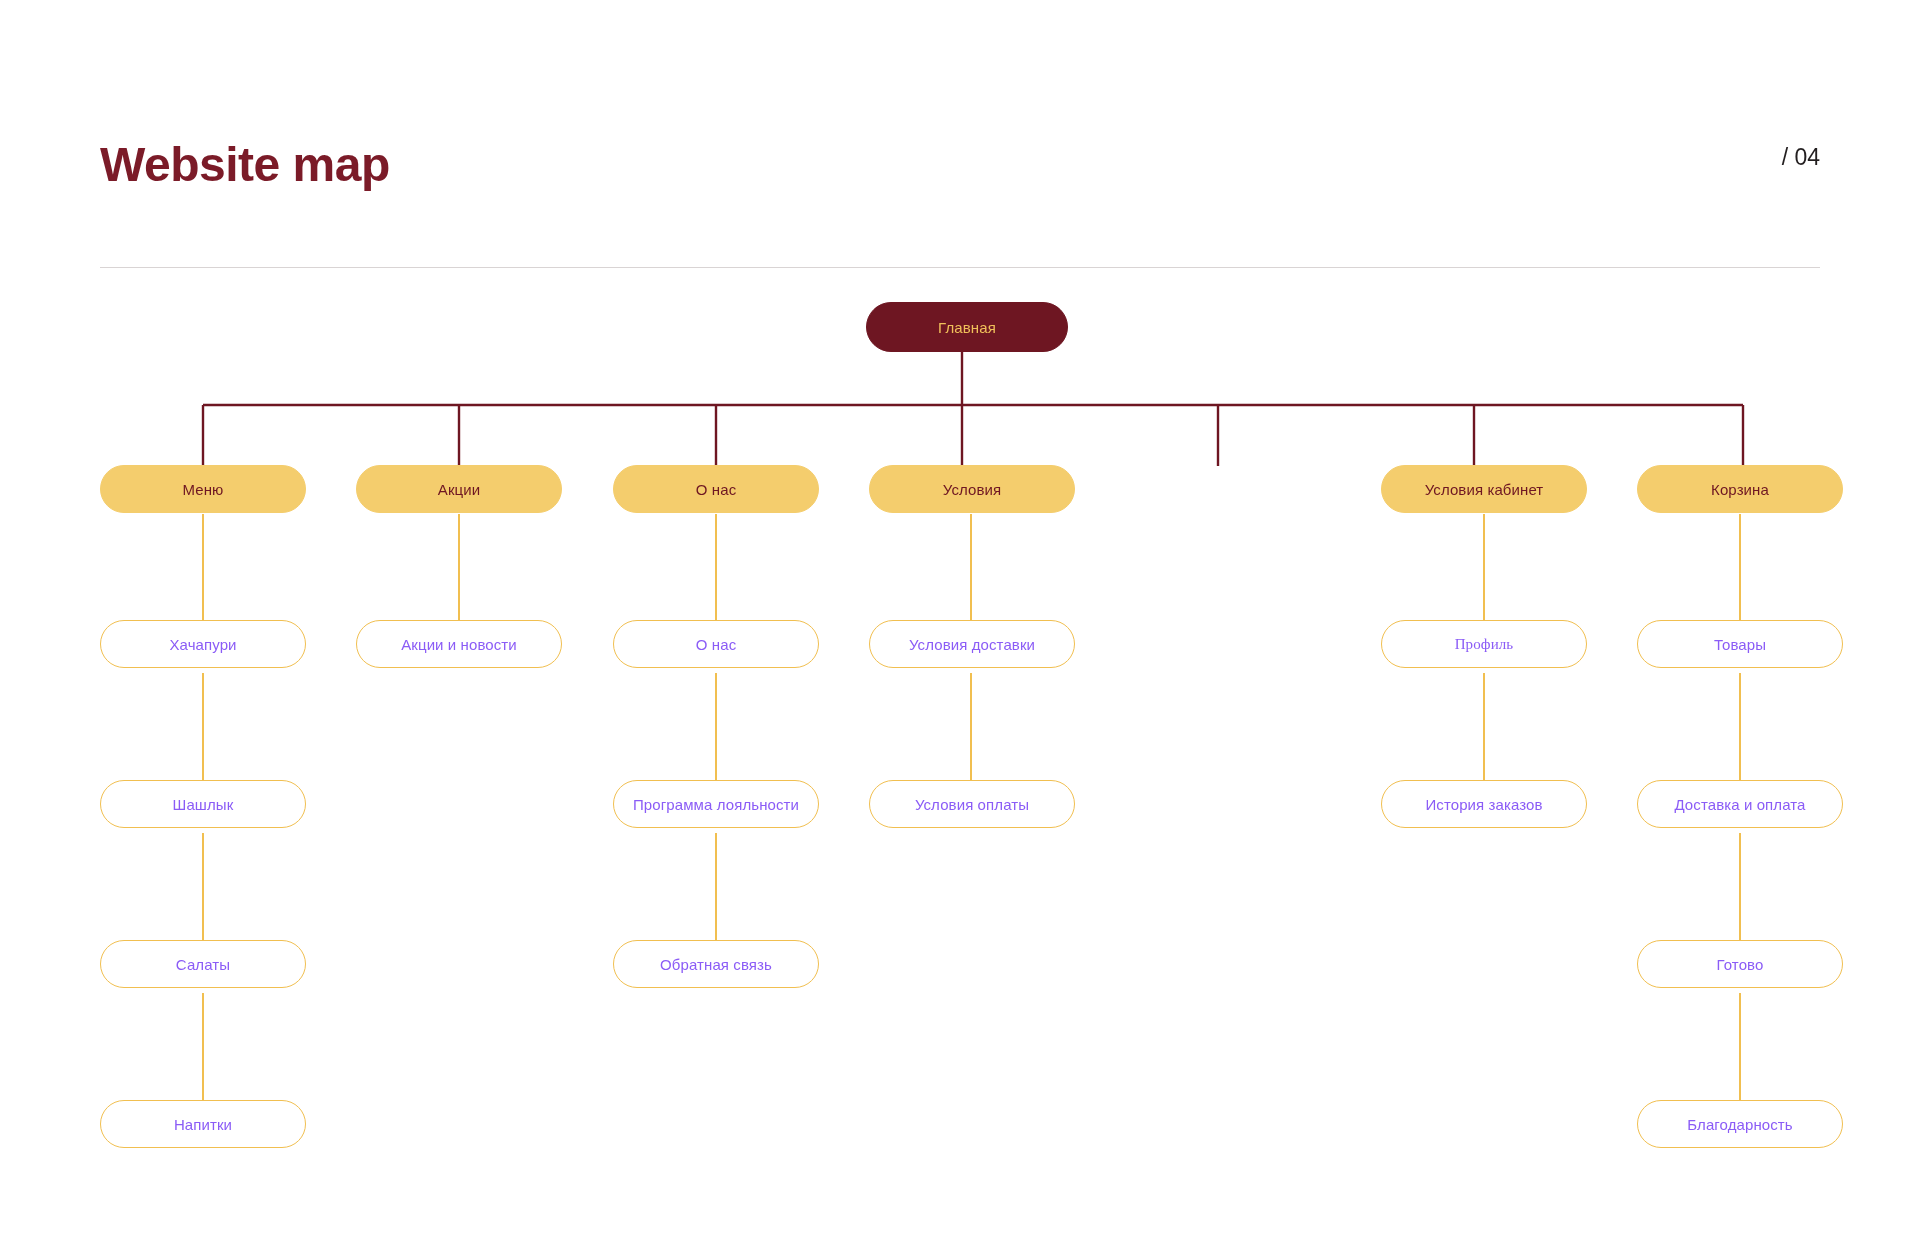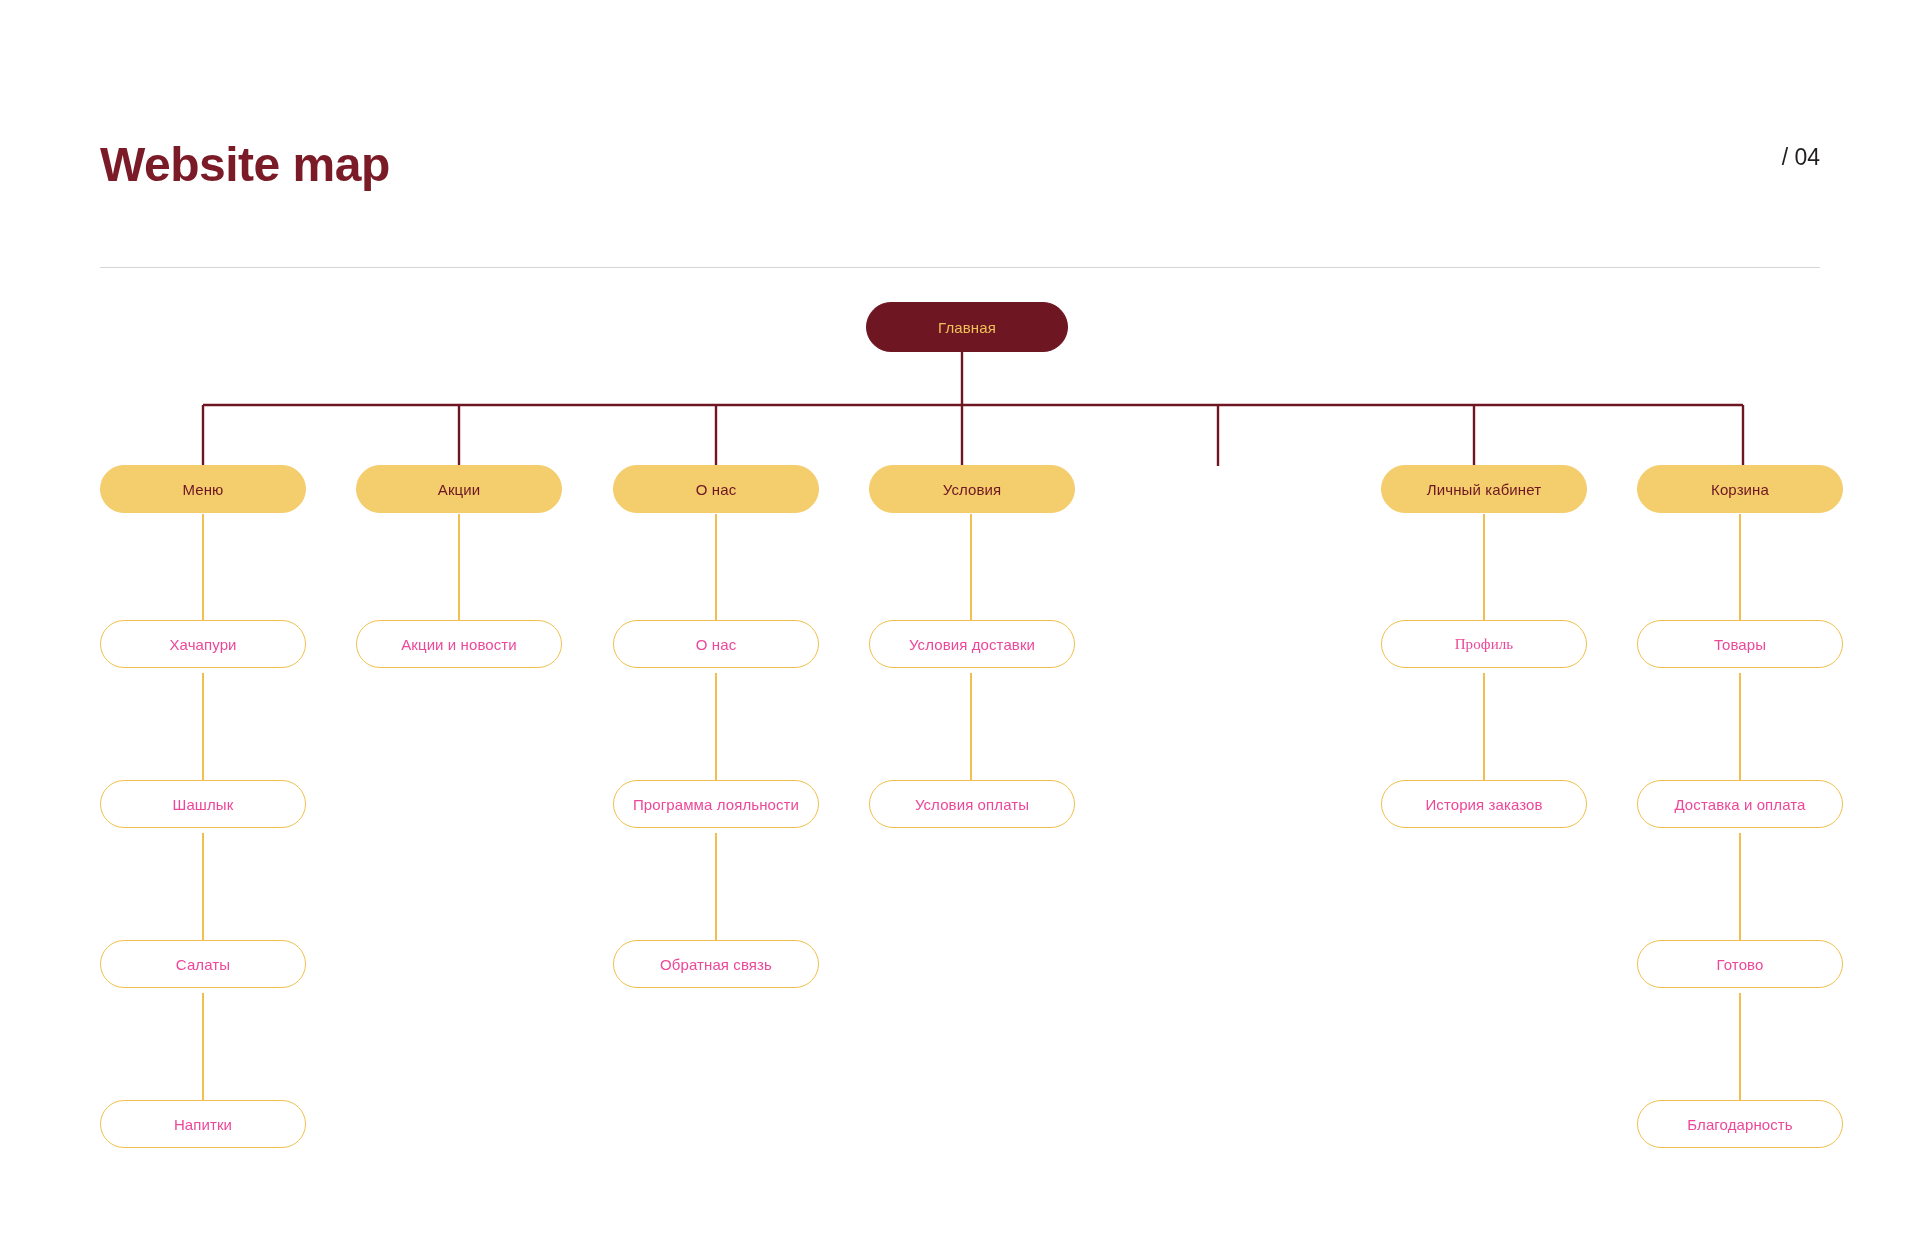--- a/index.html
+++ b/index.html
@@ -103,21 +103,21 @@
     font-size: 15px;
   }
   .node.level2 {
     background: #f4cd6d;
     border: 1px solid #f4cd6d;
     color: #6e1622;
   }
   .node.level3 {
     background: #ffffff;
     border: 1.6px solid #f1bf50;
-    color: #ec4899;
+    color: #8b5cf6;
   }
 </style>
 </head>
 <body>
 
 <div id="slide-header">
   <div id="page-title">Website map</div>
   <div id="page-number">/ 04</div>
   <div id="header-rule"></div>
 </div>
@@ -193,21 +193,21 @@
   </svg>
 
   <div id="node-layer">
 
     <div class="node root" style="left:866px; top:302px; width:202px;">Главная</div>
 
     <div class="node level2" style="left:100px; top:465px; width:206px;">Меню</div>
     <div class="node level2" style="left:356px; top:465px; width:206px;">Акции</div>
     <div class="node level2" style="left:613px; top:465px; width:206px;">О нас</div>
     <div class="node level2" style="left:869px; top:465px; width:206px;">Условия</div>
-    <div class="node level2" style="left:1381px; top:465px; width:206px;">Личный кабинет</div>
+    <div class="node level2" style="left:1381px; top:465px; width:206px;">Условия кабинет</div>
     <div class="node level2" style="left:1637px; top:465px; width:206px;">Корзина</div>
 
     <div class="node level3" style="left:100px; top:620px; width:206px;">Хачапури</div>
     <div class="node level3" style="left:100px; top:780px; width:206px;">Шашлык</div>
     <div class="node level3" style="left:100px; top:940px; width:206px;">Салаты</div>
     <div class="node level3" style="left:100px; top:1100px; width:206px;">Напитки</div>
 
     <div class="node level3" style="left:356px; top:620px; width:206px;">Акции и новости</div>
 
     <div class="node level3" style="left:613px; top:620px; width:206px;">О нас</div>

